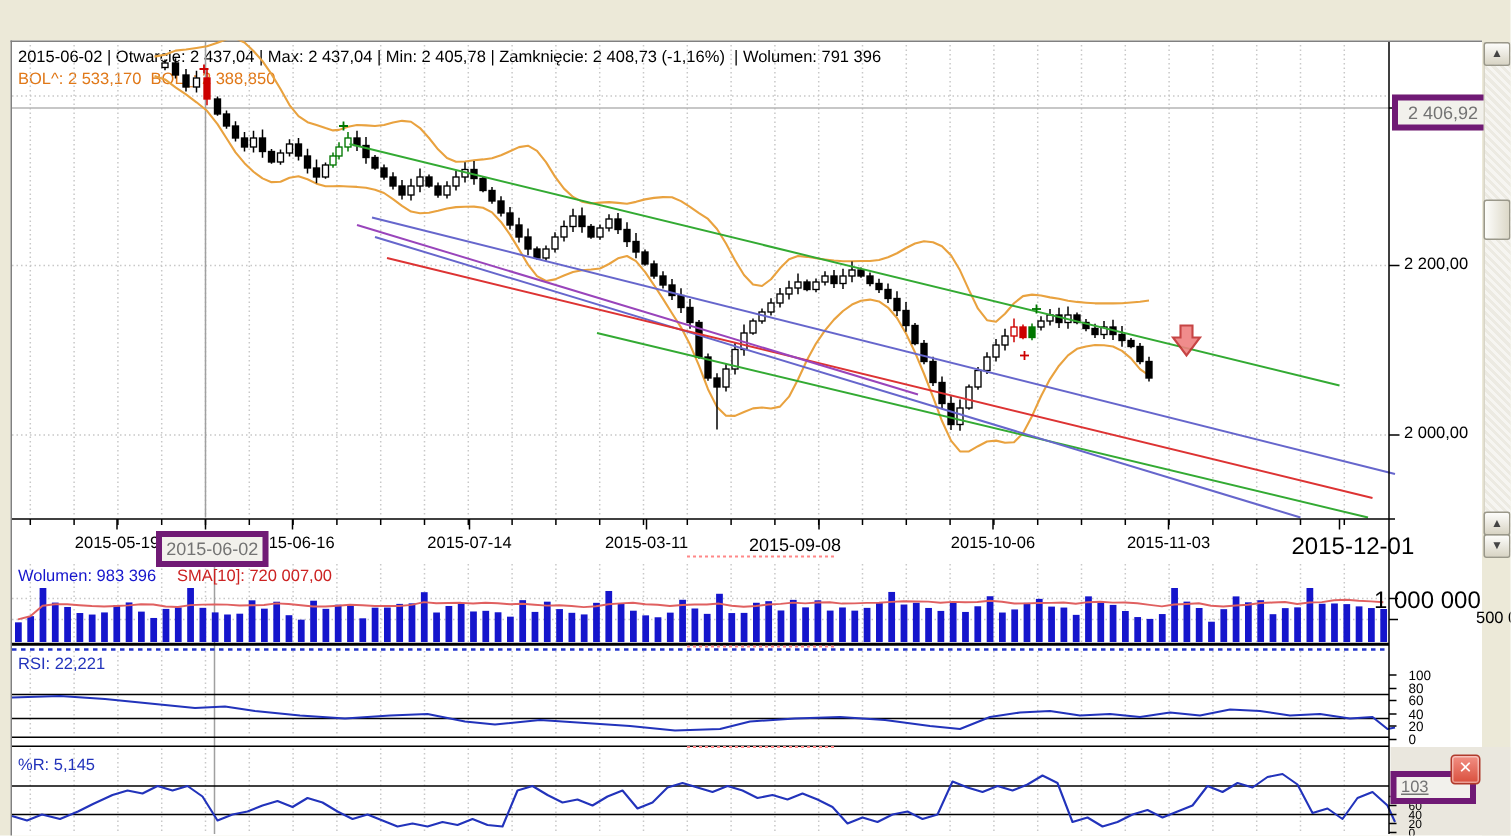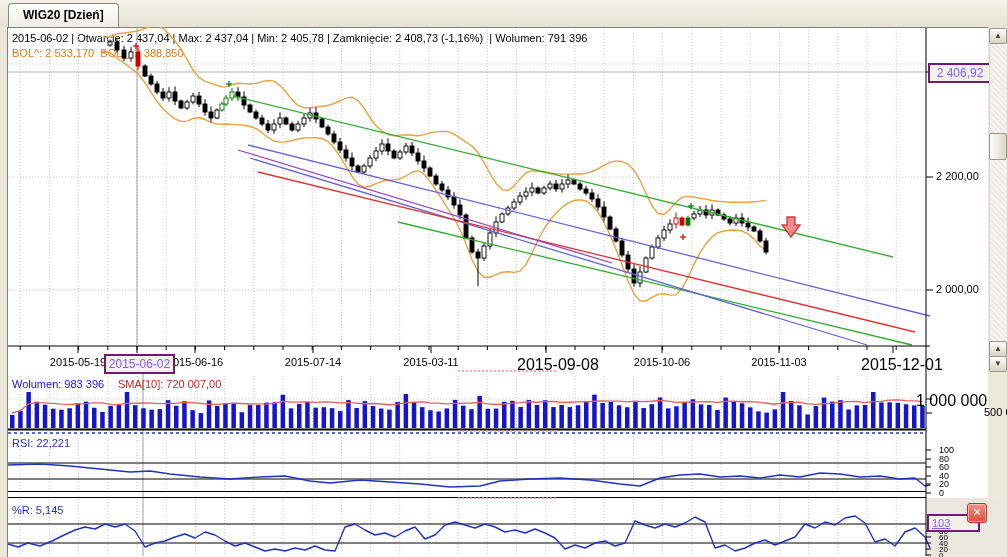--- a/index.html
+++ b/index.html
@@ -17,21 +17,21 @@
   #cv{position:absolute;left:0;top:27px;width:1007px;height:530px;z-index:5;}
   .txt{position:absolute;z-index:4;white-space:pre;}
   .ovl{position:absolute;z-index:6;white-space:pre;}
   #info{left:12px;top:32px;color:#000;}
   #bol{left:12px;top:47px;color:#e07818;}
   #vollbl{left:12px;top:378px;color:#1515cc;}
   #smalbl{left:118px;top:378px;color:#cc2222;}
   #rsilbl{left:12px;top:437px;color:#2233bb;}
   #wrlbl{left:12px;top:504px;color:#2233bb;}
   .axlbl{color:#000;}
-  .valbox{position:absolute;z-index:7;border:2px solid #701a75;background:#f2f1ec;color:#8b5cf6;
+  .valbox{position:absolute;z-index:7;border:4px solid #701a75;background:#f2f1ec;color:#737373;
           text-align:center;overflow:hidden;}
   #pricebox{left:928px;top:63px;width:60px;height:16px;line-height:16px;font-size:12px;}
   #datebox{left:104px;top:354px;width:67px;height:16px;line-height:16px;font-size:12px;}
   #wrbox{left:927px;top:514px;width:46px;height:14px;line-height:14px;font-size:11px;text-align:left;padding-left:3px;text-decoration:underline;}
   
   .sb{position:absolute;left:989px;width:18px;z-index:8;}
   #sbtrack{top:28px;height:343px;background:repeating-linear-gradient(45deg,#f6f5f1 0 2px,#eceae2 2px 4px);border-left:1px solid #d8d5c8;}
   .sbtn{height:16px;background:linear-gradient(#fdfdfb,#d8d4c4);border:1px solid #9a988a;border-radius:2px;
         text-align:center;line-height:14px;font-size:8px;color:#444;box-sizing:border-box;}
   #sbup{top:28px;}
@@ -41,25 +41,20 @@
   
   #closebtn{position:absolute;left:967px;top:503px;width:18px;height:18px;z-index:9;
             background:linear-gradient(#f29084,#d94f3d);border:1px solid #b03a2c;border-radius:3px;
             color:#fff;font-weight:bold;font-size:11px;text-align:center;line-height:17px;
             box-shadow:inset 0 0 0 1px rgba(255,255,255,.45);cursor:default;}
 </style>
 </head>
 <body>
 
 <div id="app">
-  <div id="tabbar">
-    <div id="tab">
-      <span>WIG20 [Dzień]</span>
-    </div>
-  </div>
 
   <div id="client"></div>
   <div id="wrpatch"></div>
 
   <div class="txt" id="info">2015-06-02 | Otwarcie: 2 437,04 | Max: 2 437,04 | Min: 2 405,78 | Zamknięcie: 2 408,73 (-1,16%)  | Wolumen: 791 396</div>
   <div class="txt" id="bol"><span>BOL^: 2 533,170</span>  <span>BOL_: 2 388,850</span></div>
 
   <svg id="cv" viewBox="0 27 1007 530">
       <line x1="-9" y1="30" x2="-9" y2="345" stroke="#c8c8c8" stroke-width="1" stroke-dasharray="1,2"></line>
       <line x1="-9" y1="376" x2="-9" y2="428" stroke="#c8c8c8" stroke-width="1" stroke-dasharray="1,2"></line>
@@ -639,21 +634,21 @@
   <div class="sb sbtn" id="sbdown"><span>▼</span></div>
 
   <div id="closebtn"><span>✕</span></div>
 <div class="ovl axlbl" style="left: 936px; top: 170px; font-size: 11px;">2 200,00</div>
     <div class="ovl axlbl" style="left: 936px; top: 283px; font-size: 11px;">2 000,00</div>
     <div class="ovl axlbl" style="left: 46px; top: 356px; font-size: 11px; width: 64px; text-align: center; z-index: 5;">2015-05-19</div>
     <div class="ovl axlbl" style="left: 105px; top: 356px; font-size: 11px; width: 64px; text-align: center; z-index: 5;">2015-06-02</div>
     <div class="ovl axlbl" style="left: 163px; top: 356px; font-size: 11px; width: 64px; text-align: center; z-index: 5;">2015-06-16</div>
     <div class="ovl axlbl" style="left: 281px; top: 356px; font-size: 11px; width: 64px; text-align: center; z-index: 5;">2015-07-14</div>
     <div class="ovl axlbl" style="left: 399px; top: 356px; font-size: 11px; width: 64px; text-align: center; z-index: 5;">2015-03-11</div>
-    <div class="ovl axlbl" style="left: 517px; top: 356px; font-size: 16px; width: 64px; text-align: left; z-index: 5;">2015-09-08</div>
+    <div class="ovl axlbl" style="left: 498px; top: 356px; font-size: 12px; width: 64px; text-align: center; z-index: 5;">2015-09-08</div>
     <div class="ovl axlbl" style="left: 630px; top: 356px; font-size: 11px; width: 64px; text-align: center; z-index: 5;">2015-10-06</div>
     <div class="ovl axlbl" style="left: 747px; top: 356px; font-size: 11px; width: 64px; text-align: center; z-index: 5;">2015-11-03</div>
     <div class="ovl axlbl" style="left: 861px; top: 356px; font-size: 16px; width: 64px; text-align: center; z-index: 5;">2015-12-01</div>
     <div class="ovl axlbl" style="left: 916px; top: 392px; font-size: 16px;">1 000 000</div>
     <div class="ovl axlbl" style="left: 984px; top: 406px; font-size: 11px;">500 000</div>
     <div class="ovl axlbl" style="left: 939px; top: 445px; font-size: 9px;">100</div>
     <div class="ovl axlbl" style="left: 939px; top: 454px; font-size: 9px;">80</div>
     <div class="ovl axlbl" style="left: 939px; top: 462px; font-size: 9px;">60</div>
     <div class="ovl axlbl" style="left: 939px; top: 471px; font-size: 9px;">40</div>
     <div class="ovl axlbl" style="left: 939px; top: 479px; font-size: 9px;">20</div>

